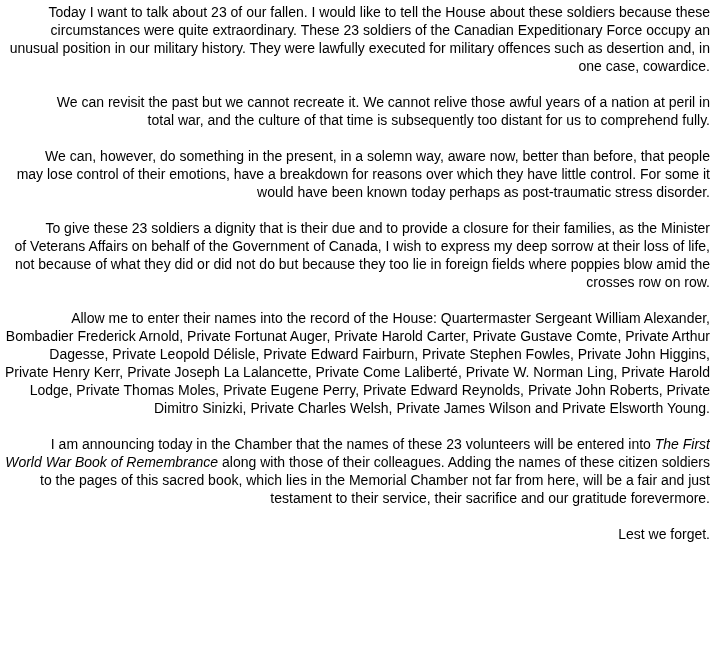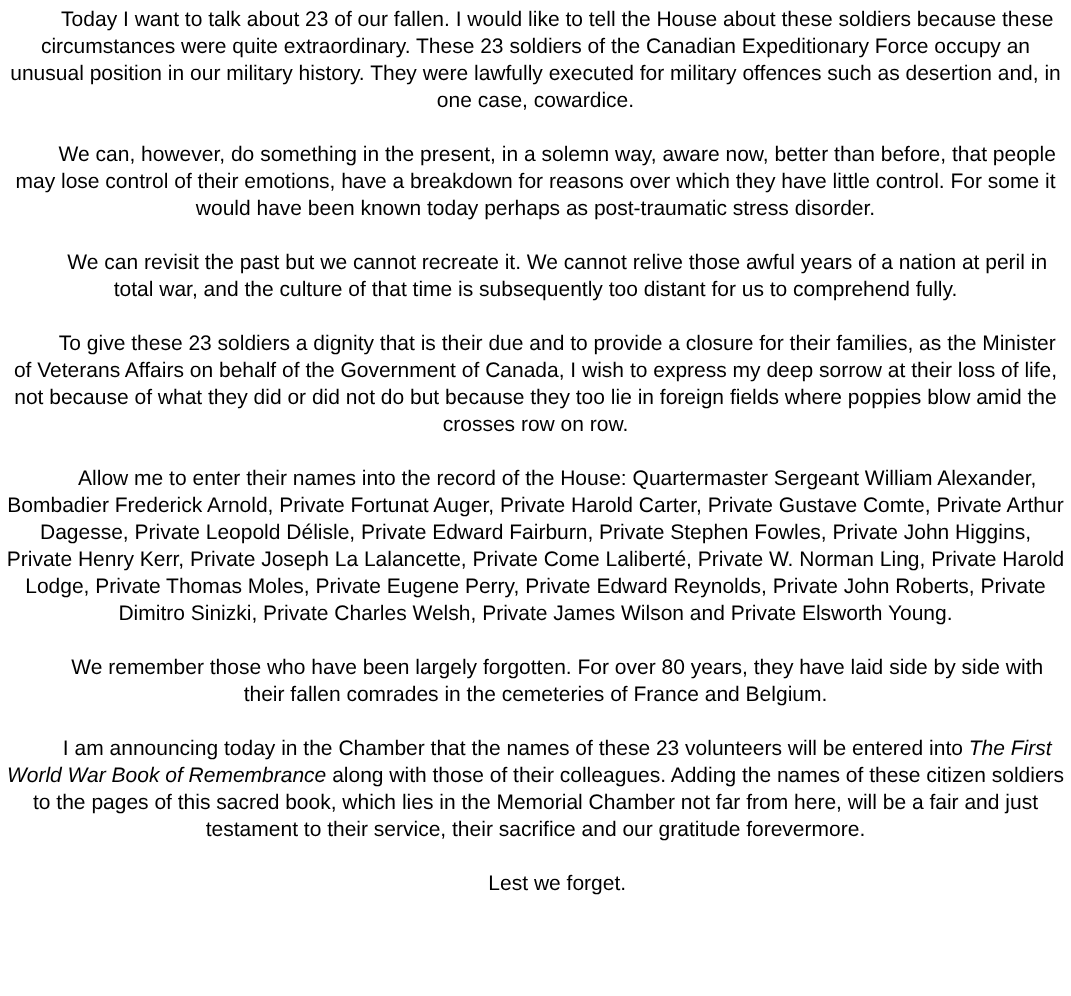--- a/index.html
+++ b/index.html
@@ -13,34 +13,33 @@
     font-size: 14px;
     line-height: 18px;
     -webkit-font-smoothing: antialiased;
   }
   main {
     display: block;
   }
   p.speech-para {
     margin: 0 0 18px 0;
     text-indent: 29px;
-    text-align: center;
+    text-align: right;
   }
   p.speech-para:last-child {
     margin-bottom: 0;
   }
   em.book-title {
     font-style: italic;
   }
 </style>
 </head>
 <body>
 
 <main>
   <p class="speech-para">Today I want to talk about 23 of our fallen. I would like to tell the House about these soldiers because these circumstances were quite extraordinary. These 23 soldiers of the Canadian Expeditionary Force occupy an unusual position in our military history. They were lawfully executed for military offences such as desertion and, in one case, cowardice.</p>
+  <p class="speech-para">We can revisit the past but we cannot recreate it. We cannot relive those awful years of a nation at peril in total war, and the culture of that time is subsequently too distant for us to comprehend fully.</p>
   <p class="speech-para">We can, however, do something in the present, in a solemn way, aware now, better than before, that people may lose control of their emotions, have a breakdown for reasons over which they have little control. For some it would have been known today perhaps as post-traumatic stress disorder.</p>
-  <p class="speech-para">We can revisit the past but we cannot recreate it. We cannot relive those awful years of a nation at peril in total war, and the culture of that time is subsequently too distant for us to comprehend fully.</p>
   <p class="speech-para">To give these 23 soldiers a dignity that is their due and to provide a closure for their families, as the Minister of Veterans Affairs on behalf of the Government of Canada, I wish to express my deep sorrow at their loss of life, not because of what they did or did not do but because they too lie in foreign fields where poppies blow amid the crosses row on row.</p>
   <p class="speech-para">Allow me to enter their names into the record of the House: Quartermaster Sergeant William Alexander, Bombadier Frederick Arnold, Private Fortunat Auger, Private Harold Carter, Private Gustave Comte, Private Arthur Dagesse, Private Leopold Délisle, Private Edward Fairburn, Private Stephen Fowles, Private John Higgins, Private Henry Kerr, Private Joseph La Lalancette, Private Come Laliberté, Private W. Norman Ling, Private Harold Lodge, Private Thomas Moles, Private Eugene Perry, Private Edward Reynolds, Private John Roberts, Private Dimitro Sinizki, Private Charles Welsh, Private James Wilson and Private Elsworth Young.</p>
-  <p class="speech-para">We remember those who have been largely forgotten. For over 80 years, they have laid side by side with their fallen comrades in the cemeteries of France and Belgium.</p>
   <p class="speech-para"><span>I am announcing today in the Chamber that the names of these 23 volunteers will be entered into </span><em class="book-title">The First World War Book of Remembrance</em><span> along with those of their colleagues. Adding the names of these citizen soldiers to the pages of this sacred book, which lies in the Memorial Chamber not far from here, will be a fair and just testament to their service, their sacrifice and our gratitude forevermore.</span></p>
   <p class="speech-para">Lest we forget.</p>
 </main>
 
 </body></html>

